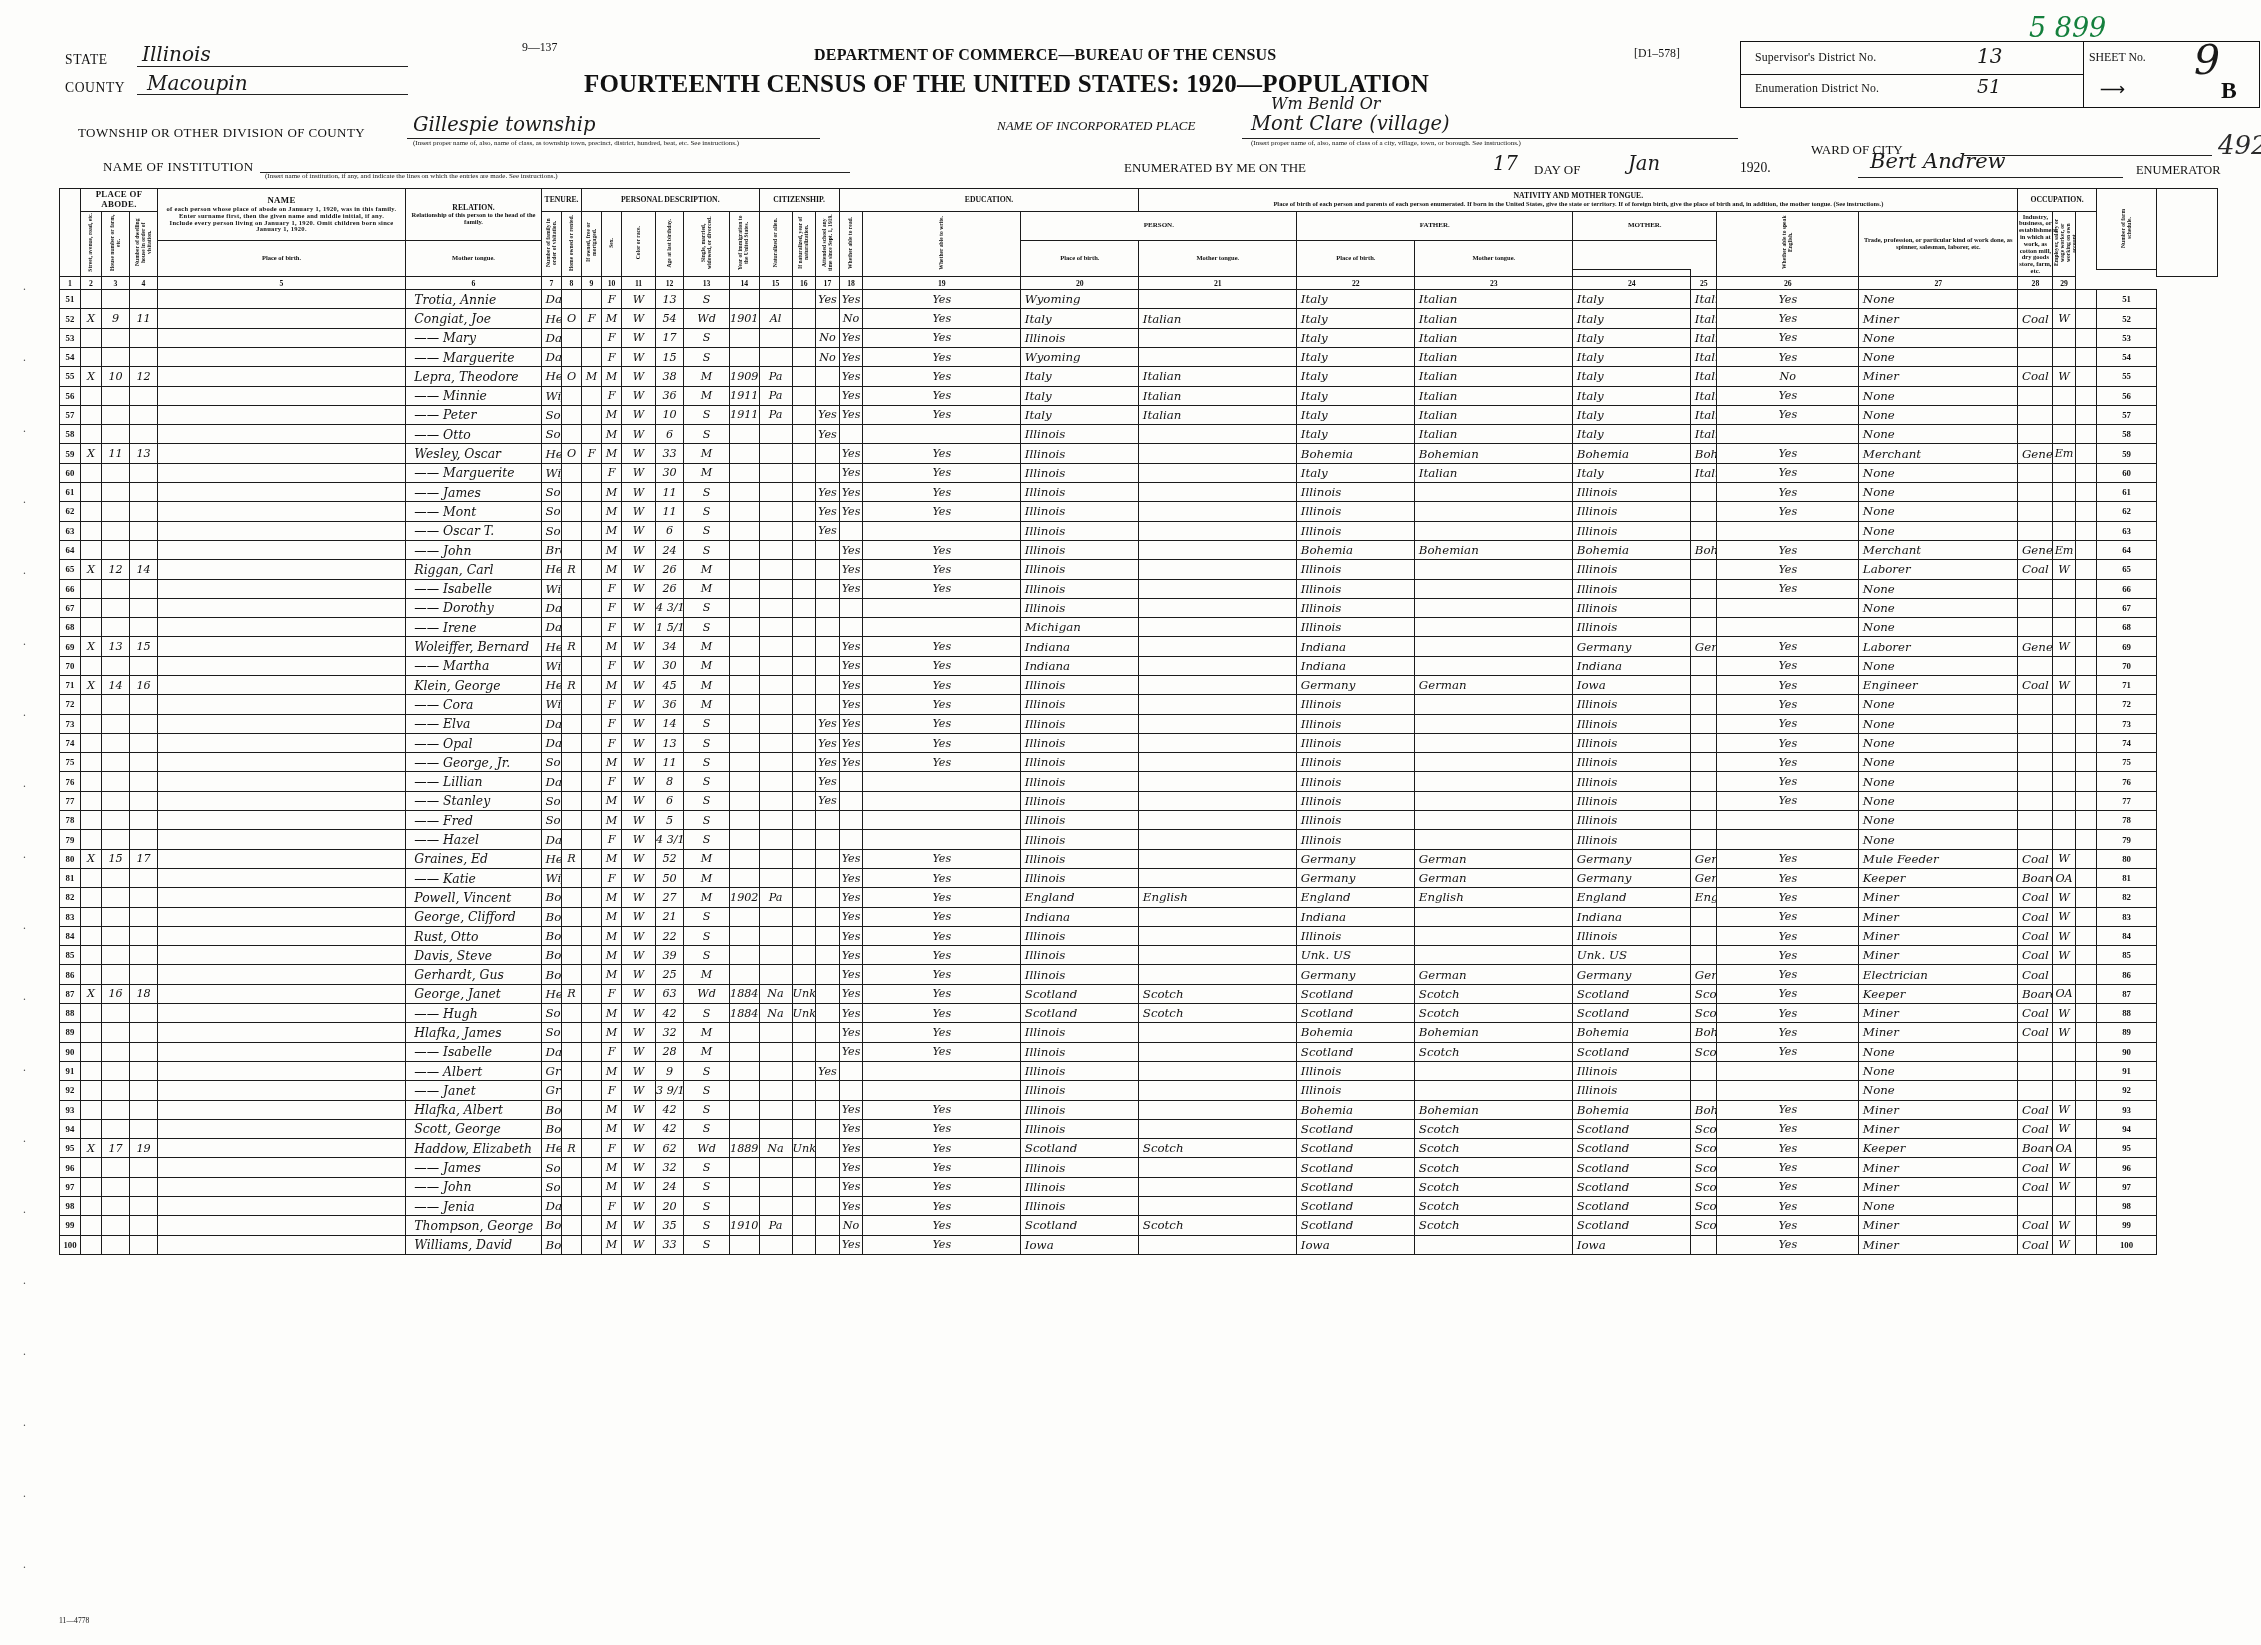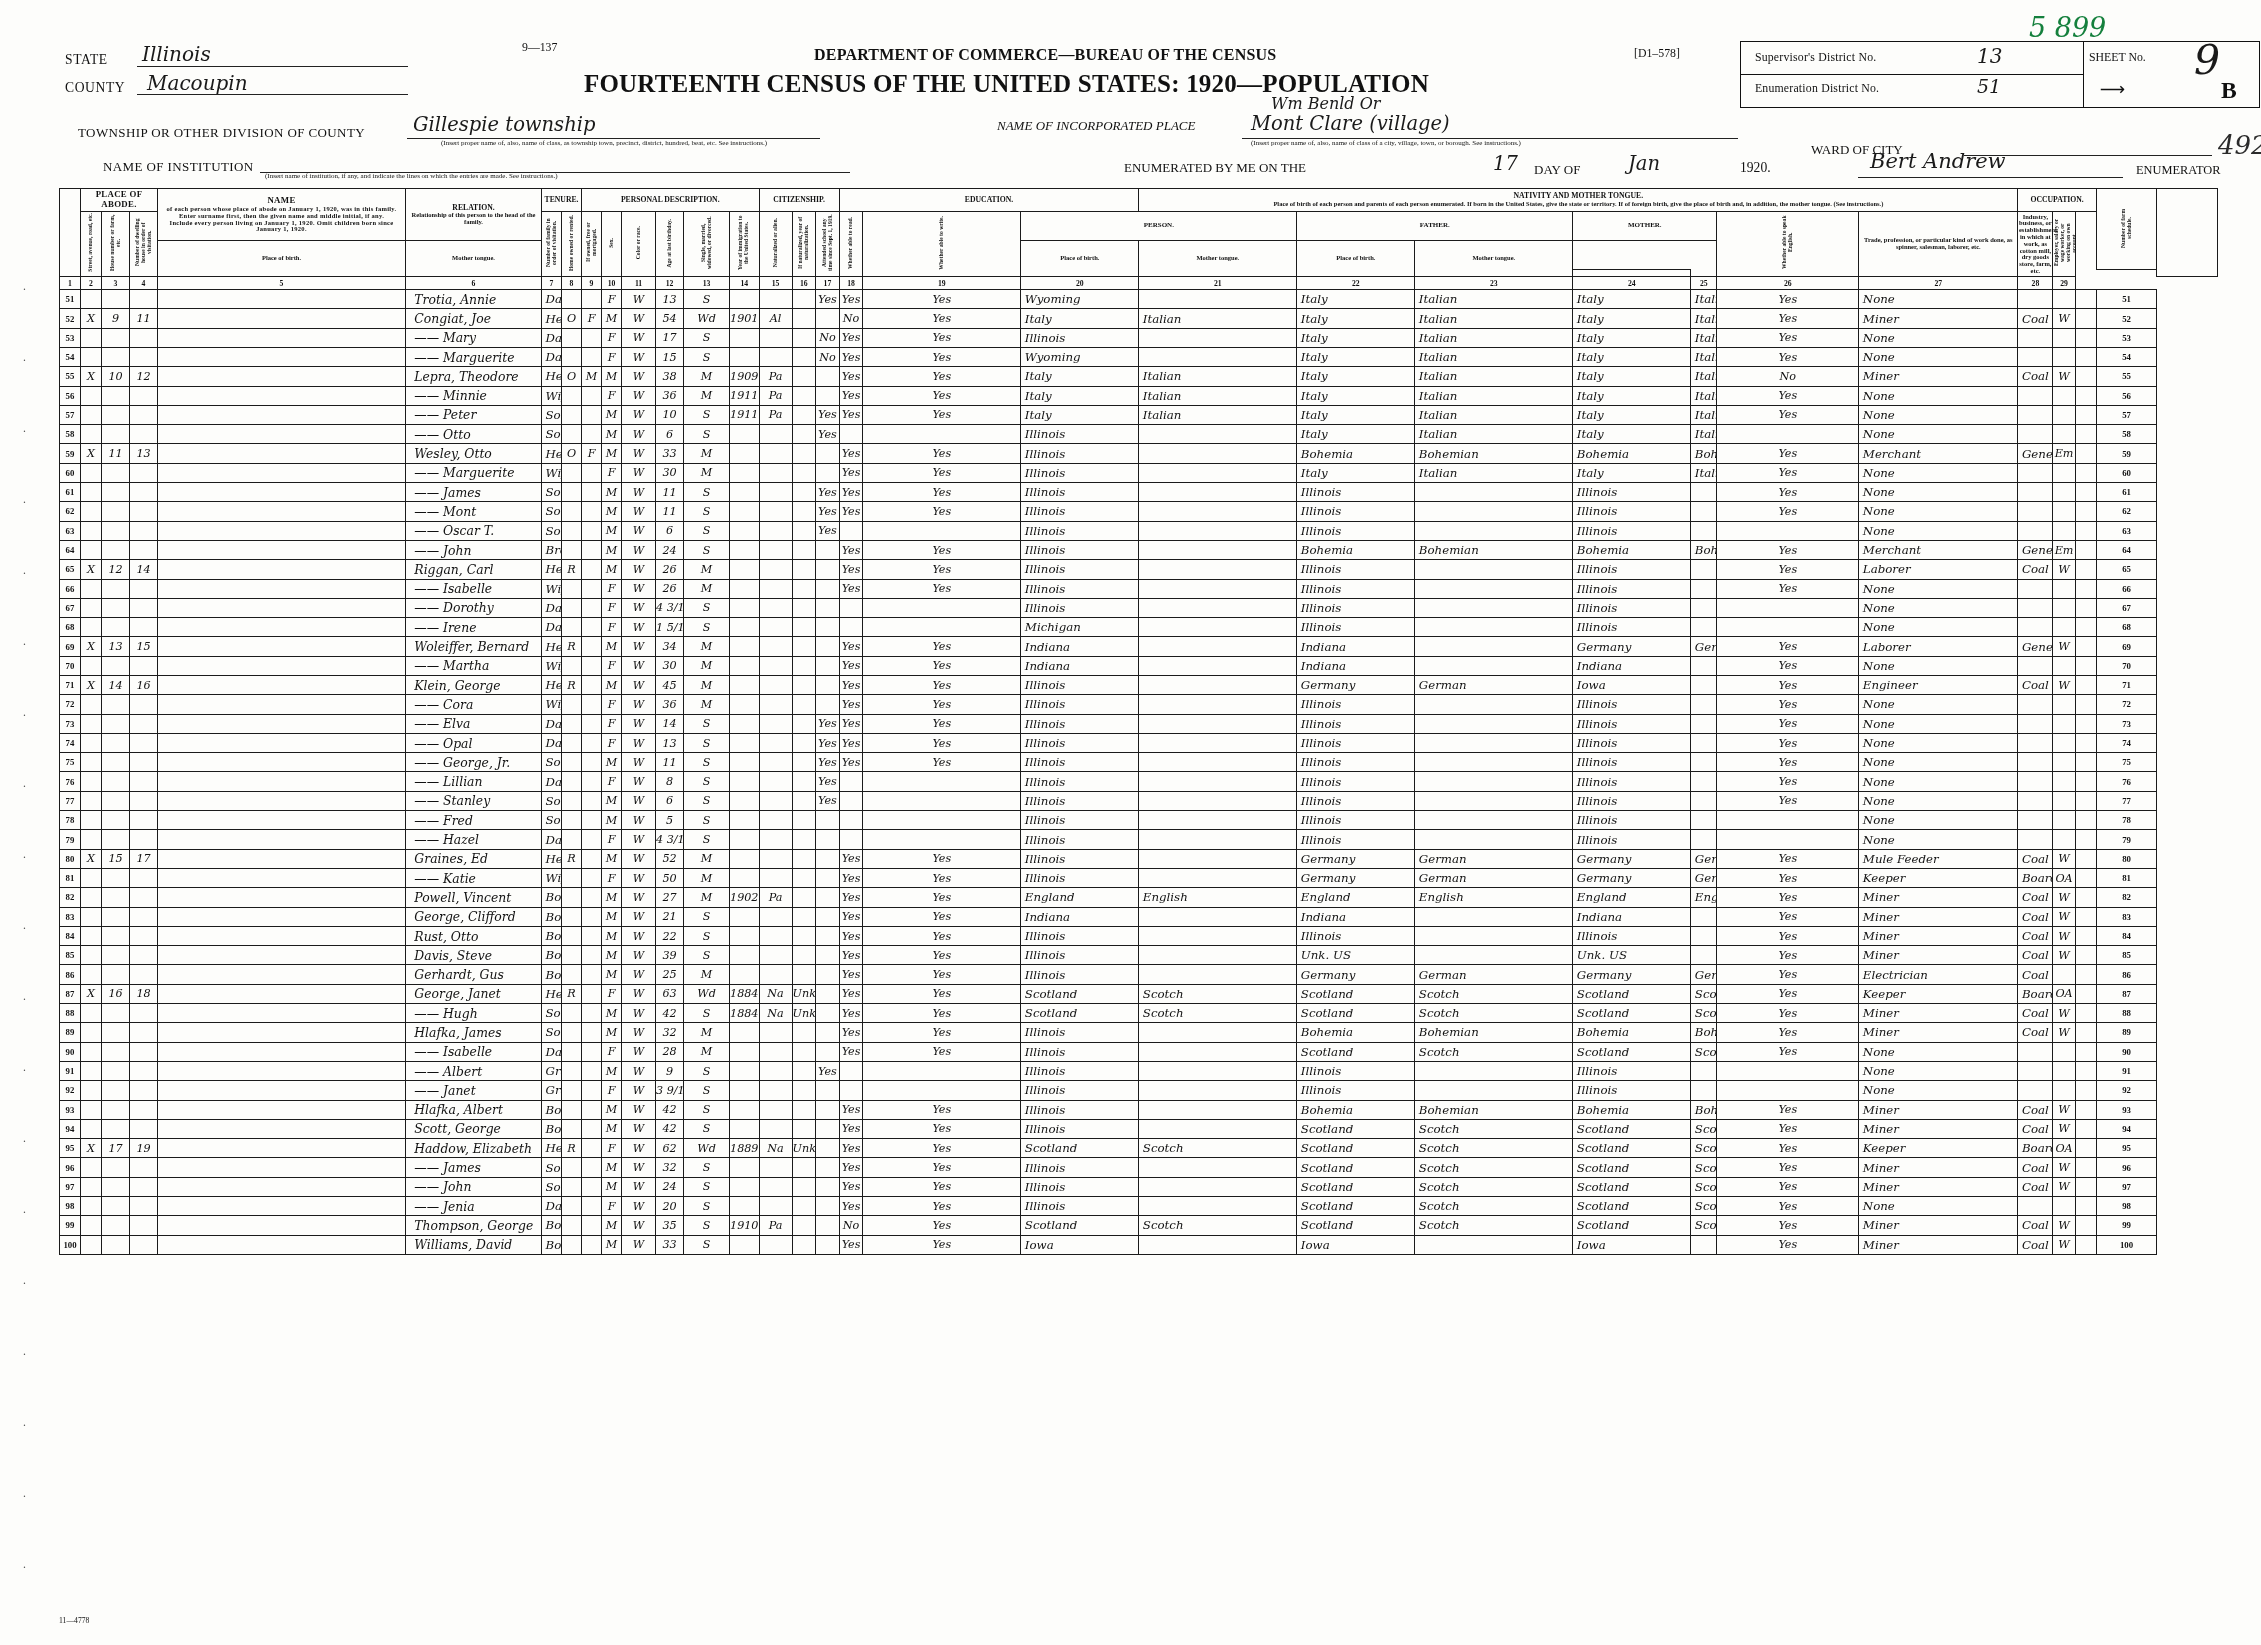--- a/index.html
+++ b/index.html
@@ -26,21 +26,21 @@
   #stateLbl{left:65px;top:52px;font-size:13.6px;letter-spacing:0.6px;}
   #stateVal{left:142px;top:42px;font-size:20px;}
   #stateRule{left:137px;top:66px;width:271px;height:1.2px;background:#222;}
   #countyLbl{left:65px;top:80px;font-size:13.6px;letter-spacing:0.6px;}
   #countyVal{left:147px;top:71px;font-size:20px;}
   #countyRule{left:137px;top:94px;width:271px;height:1.2px;background:#222;}
 
   #twpLbl{left:78px;top:125px;font-size:13px;letter-spacing:0.4px;}
   #twpVal{left:413px;top:113px;font-size:19.5px;}
   #twpRule{left:407px;top:138px;width:413px;height:1.2px;background:#222;}
-  #twpNote{left:413px;top:140px;font-size:7px;width:519px;margin-left:28px;}
+  #twpNote{left:413px;top:140px;font-size:7px;width:519px;}
 
   #instLbl{left:103px;top:159px;font-size:13px;letter-spacing:0.4px;}
   #instRule{left:260px;top:172px;width:590px;height:1.2px;background:#222;}
   #instNote{left:265px;top:173px;font-size:7px;}
 
   #placeLbl{left:997px;top:118px;font-size:13px;font-style:italic;}
   #placeVal{left:1251px;top:112px;font-size:19.5px;}
   #placeVal2{left:1271px;top:94px;font-size:16px;}
   #placeRule{left:1242px;top:138px;width:496px;height:1.2px;background:#222;}
   #placeNote{left:1251px;top:140px;font-size:7px;}
@@ -549,21 +549,21 @@
             <td class="cellc"></td>
             <td class="cellc"></td>
             <td class="lineno">58</td>
           </tr>
           <tr>
             <td class="lineno">59</td>
             <td class="cellc">X</td>
             <td class="cellc">11</td>
             <td class="cellc">13</td>
             <td class="cellc"></td>
-            <td class="cell name-cell">Wesley, Otto</td>
+            <td class="cell name-cell">Wesley, Oscar</td>
             <td class="cell">Head</td>
             <td class="cellc">O</td>
             <td class="cellc">F</td>
             <td class="cellc">M</td>
             <td class="cellc">W</td>
             <td class="cellc">33</td>
             <td class="cellc">M</td>
             <td class="cellc"></td>
             <td class="cellc"></td>
             <td class="cellc"></td>

